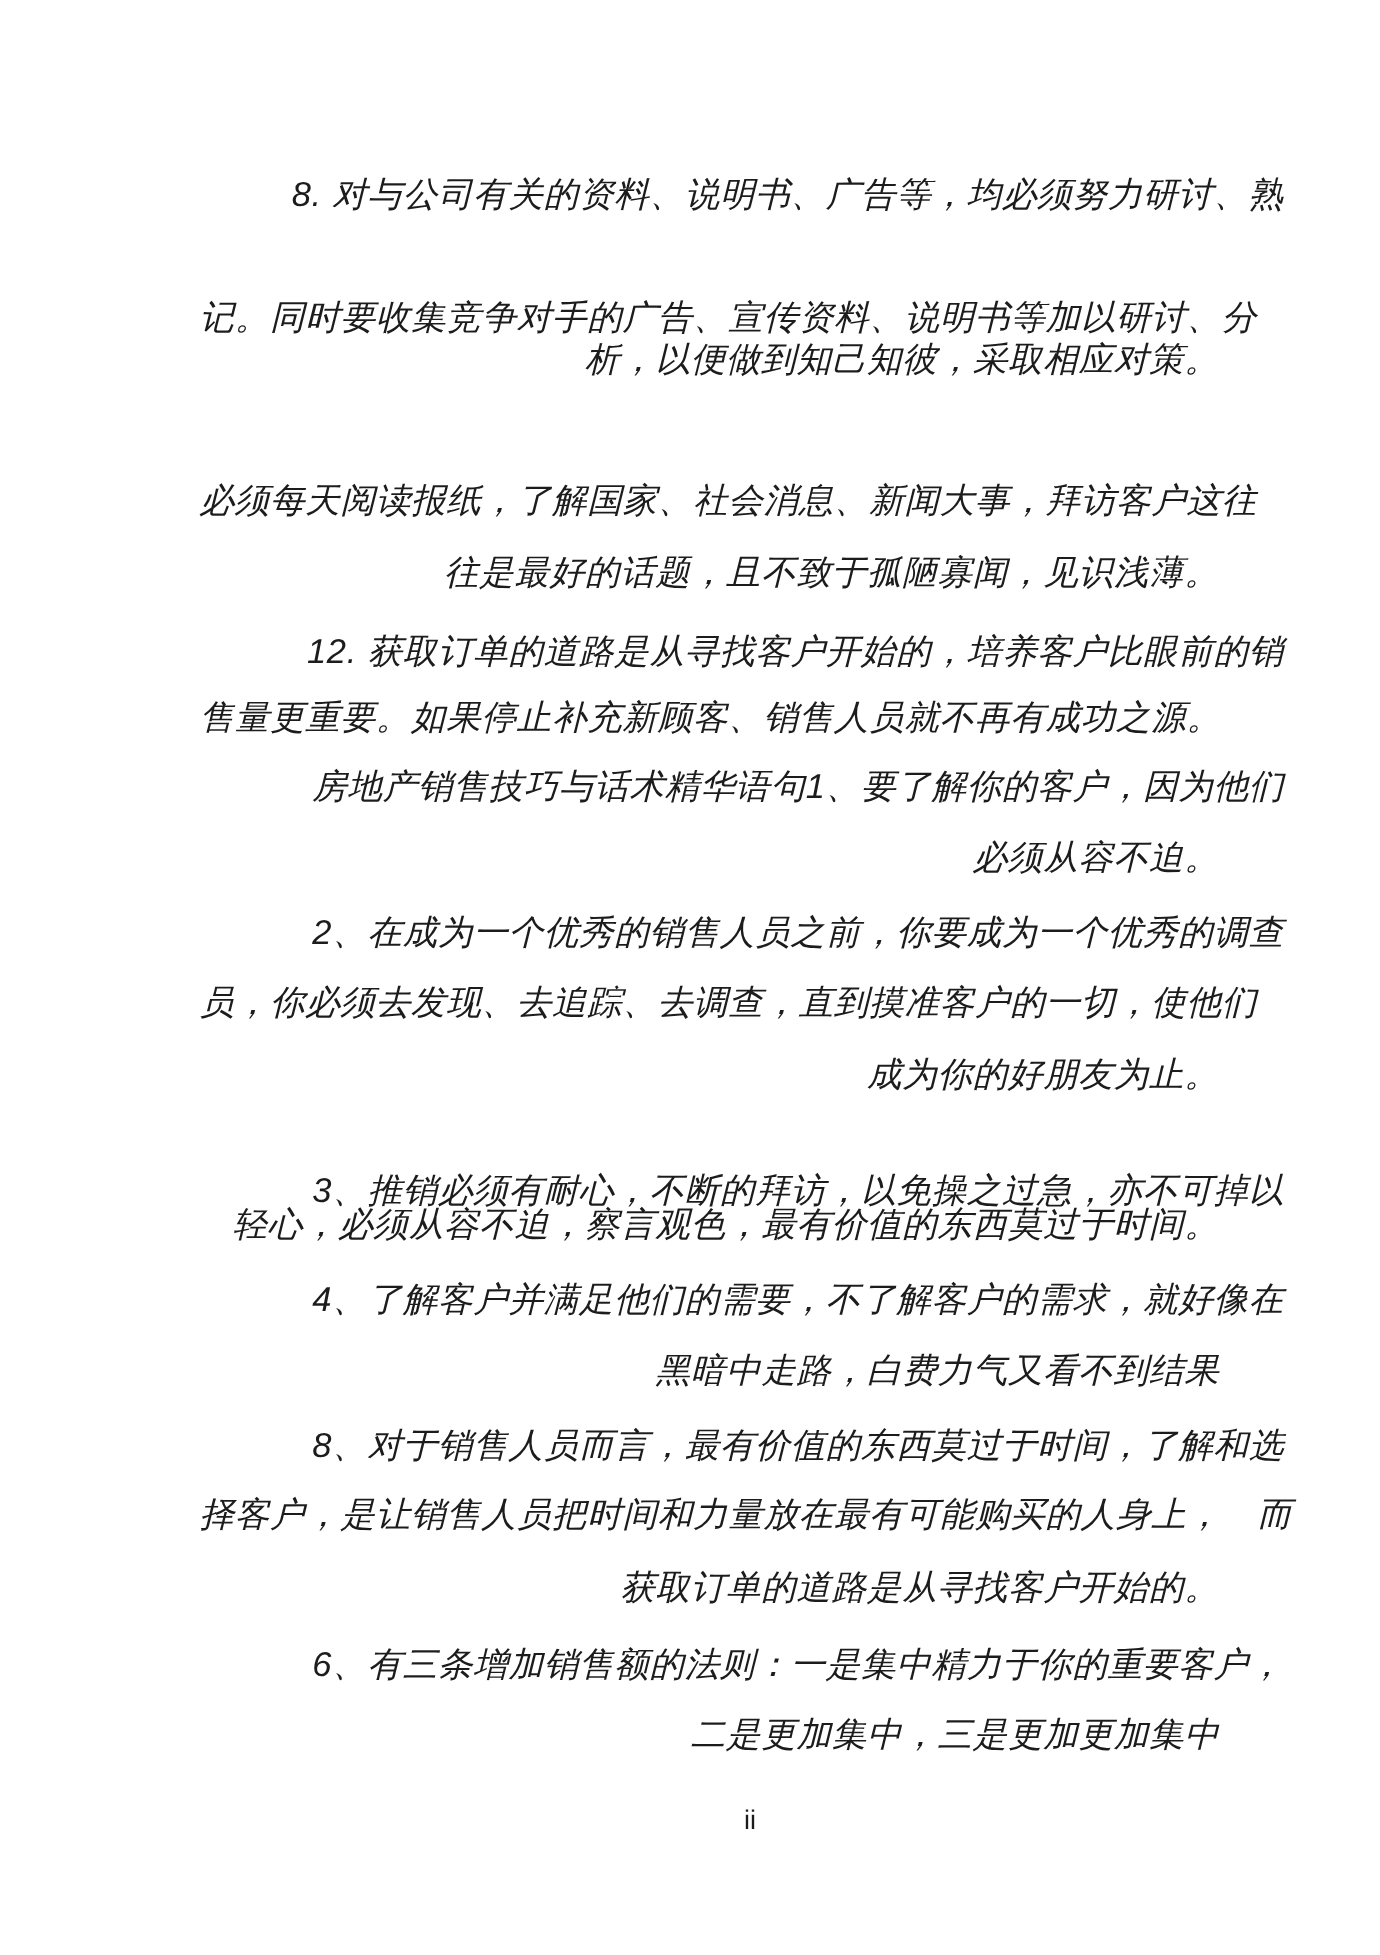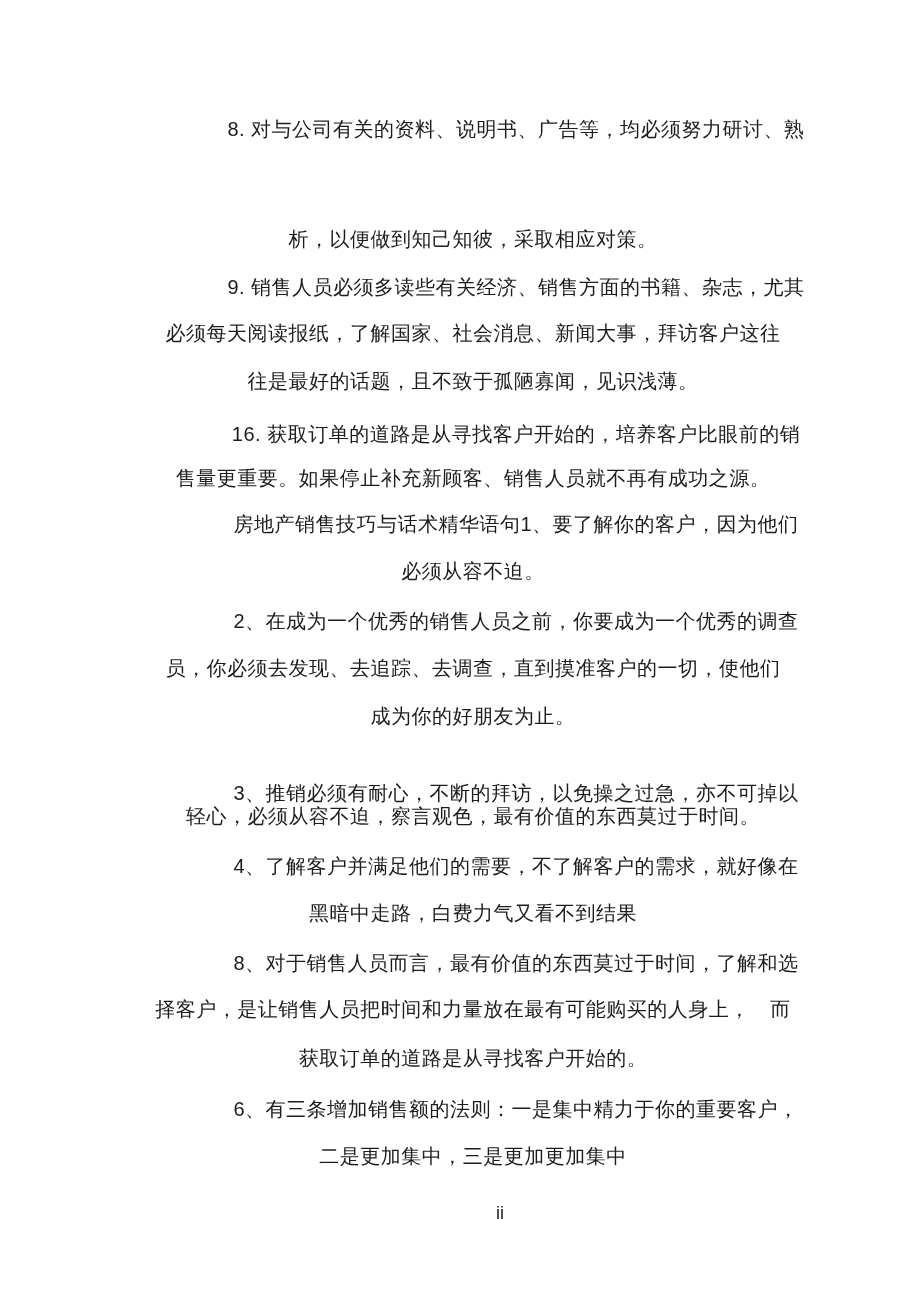--- a/index.html
+++ b/index.html
@@ -19,26 +19,27 @@
     position: absolute;
     left: 0; top: 0;
     width: 920px;
     height: 1303px;
     background: #ffffff;
   }
   .line {
     position: absolute;
     left: 133px;
     width: 680px;
-    font-size: 20px;
+    font-size: 23px;
     line-height: 32px;
     white-space: nowrap;
     letter-spacing: 0.5px;
     color: #1c1c1c;
-    text-align: center;
+    text-align: right;
+    font-style: italic;
   }
   .ind { padding-left: 43px; }
   .page-number {
     position: absolute;
     left: 0;
     width: 920px;
     text-align: center;
     font-size: 18px;
     line-height: 22px;
     color: #1c1c1c;
@@ -68,25 +69,25 @@
   .l20 { top: 1093px; }
   .l21 { top: 1140px; }
   .pn  { top: 1202px; }
 </style>
 </head>
 <body>
 
 <div class="page">
 
   <div class="line l0 ind">8. 对与公司有关的资料、说明书、广告等，均必须努力研讨、熟</div>
+  <div class="line l1">记。同时要收集竞争对手的广告、宣传资料、说明书等加以研讨、分</div>
   <div class="line l2">析，以便做到知己知彼，采取相应对策。</div>
-  <div class="line l3 ind">9. 销售人员必须多读些有关经济、销售方面的书籍、杂志，尤其</div>
   <div class="line l4">必须每天阅读报纸，了解国家、社会消息、新闻大事，拜访客户这往</div>
   <div class="line l5">往是最好的话题，且不致于孤陋寡闻，见识浅薄。</div>
-  <div class="line l6 ind">16. 获取订单的道路是从寻找客户开始的，培养客户比眼前的销</div>
+  <div class="line l6 ind">12. 获取订单的道路是从寻找客户开始的，培养客户比眼前的销</div>
   <div class="line l7">售量更重要。如果停止补充新顾客、销售人员就不再有成功之源。</div>
   <div class="line l8 ind">房地产销售技巧与话术精华语句1、要了解你的客户，因为他们</div>
   <div class="line l9">必须从容不迫。</div>
   <div class="line l10 ind">2、在成为一个优秀的销售人员之前，你要成为一个优秀的调查</div>
   <div class="line l12">成为你的好朋友为止。</div>
   <div class="line l11">员，你必须去发现、去追踪、去调查，直到摸准客户的一切，使他们</div>
   <div class="line l13 ind">3、推销必须有耐心，不断的拜访，以免操之过急，亦不可掉以</div>
   <div class="line l14">轻心，必须从容不迫，察言观色，最有价值的东西莫过于时间。</div>
   <div class="line l15 ind">4、了解客户并满足他们的需要，不了解客户的需求，就好像在</div>
   <div class="line l16">黑暗中走路，白费力气又看不到结果</div>

